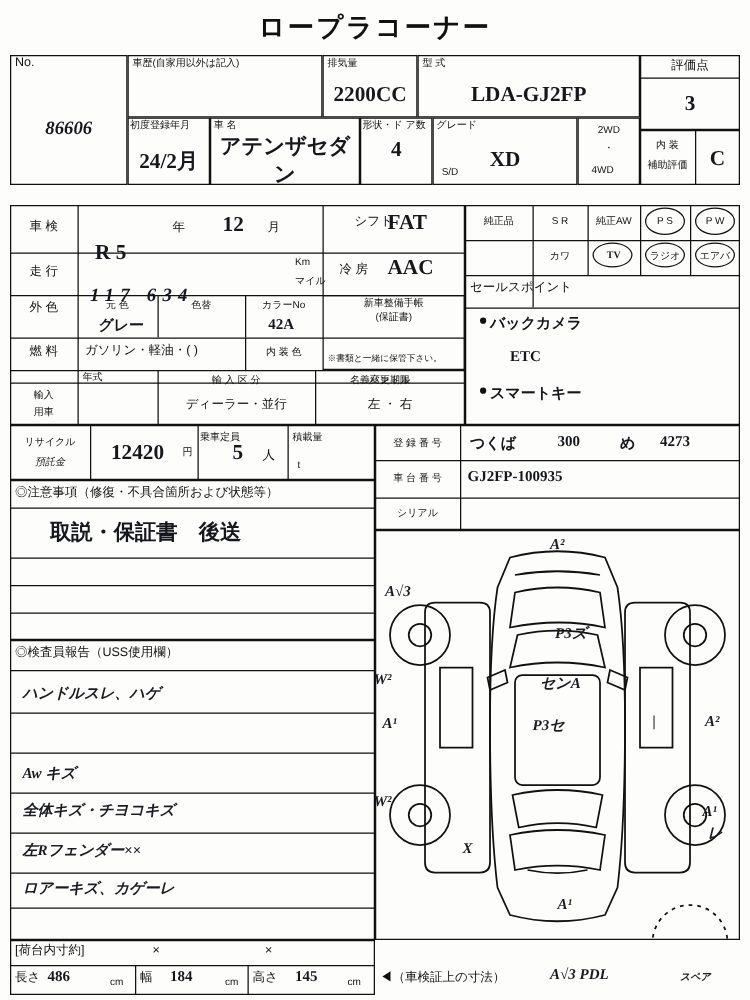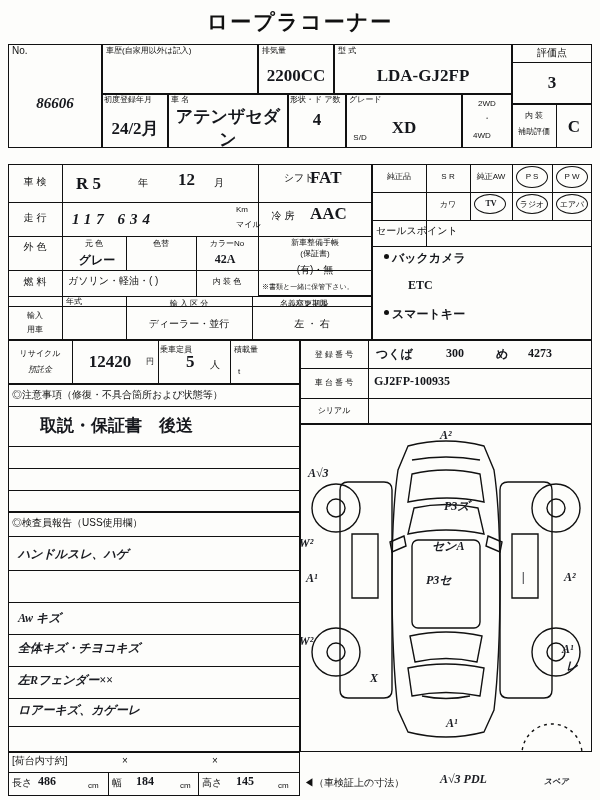--- a/index.html
+++ b/index.html
@@ -12,21 +12,21 @@
     overflow:hidden;
   }
   .sheet{position:relative;width:600px;height:800px;}
   .hand{font-family:"Liberation Serif", serif;font-weight:bold;color:#15171c;}
   .hw{font-family:"Liberation Serif", serif;color:#1a1c22;font-weight:bold;font-style:italic;}
   .lbl{font-size:10px;line-height:1.05;}
   .tiny{font-size:8px;line-height:1.05;}
   .box{position:absolute;border:1px solid #111;box-sizing:border-box;}
   .nb{position:absolute;box-sizing:border-box;}
   .ctr{display:flex;align-items:center;justify-content:center;text-align:center;}
-  .lft{display:flex;align-items:center;justify-content:flex-start;text-align:center;}
+  .lft{display:flex;align-items:center;justify-content:flex-start;text-align:center;margin-top:18px;}
   .vline{position:absolute;background:#111;width:1px;}
   .hline{position:absolute;background:#111;height:1px;}
   #title{position:absolute;top:8px;left:0;width:600px;text-align:center;
     font-size:21px;font-weight:bold;letter-spacing:2px;font-family:"DejaVu Sans",sans-serif;}
   .big{font-size:15px;font-style:italic;}
   .mid{font-size:17px;}
   .sm{font-size:12px;}
   svg{display:block;}
 </style>
 </head>
@@ -131,21 +131,20 @@
   <div class="vline" style="left:126px;top:296px;height:44px;"></div>
   <div class="vline" style="left:252px;top:296px;height:44px;"></div>
   <div class="nb tiny ctr" style="left:126px;top:298px;width:126px;height:12px;">輸 入 区 分</div>
   <div class="nb tiny ctr" style="left:252px;top:298px;width:120px;height:12px;">ハンドル</div>
   <div class="nb lbl ctr" style="left:126px;top:312px;width:126px;height:24px;">ディーラー・並行</div>
   <div class="nb lbl ctr" style="left:252px;top:312px;width:120px;height:24px;">左 ・ 右</div>
 
   <div class="box" style="left:258px;top:236px;width:114px;height:60px;"></div>
   <div class="nb tiny ctr" style="left:258px;top:238px;width:114px;height:11px;">新車整備手帳</div>
   <div class="nb tiny ctr" style="left:258px;top:249px;width:114px;height:11px;">(保証書)</div>
-  <div class="nb lbl ctr" style="left:258px;top:260px;width:114px;height:20px;">(有)・無</div>
   <div class="nb" style="left:262px;top:282px;font-size:7px;">※書類と一緒に保管下さい。</div>
 
   <div class="nb tiny" style="left:280px;top:300px;">名義変更期限</div>
 
   <div class="box" style="left:372px;top:164px;width:220px;height:176px;"></div>
   <div class="hline" style="left:372px;top:192px;width:220px;"></div>
   <div class="hline" style="left:372px;top:220px;width:220px;"></div>
   <div class="hline" style="left:372px;top:246px;width:220px;"></div>
   <div class="vline" style="left:426px;top:164px;height:82px;"></div>
   <div class="vline" style="left:470px;top:164px;height:56px;"></div>

